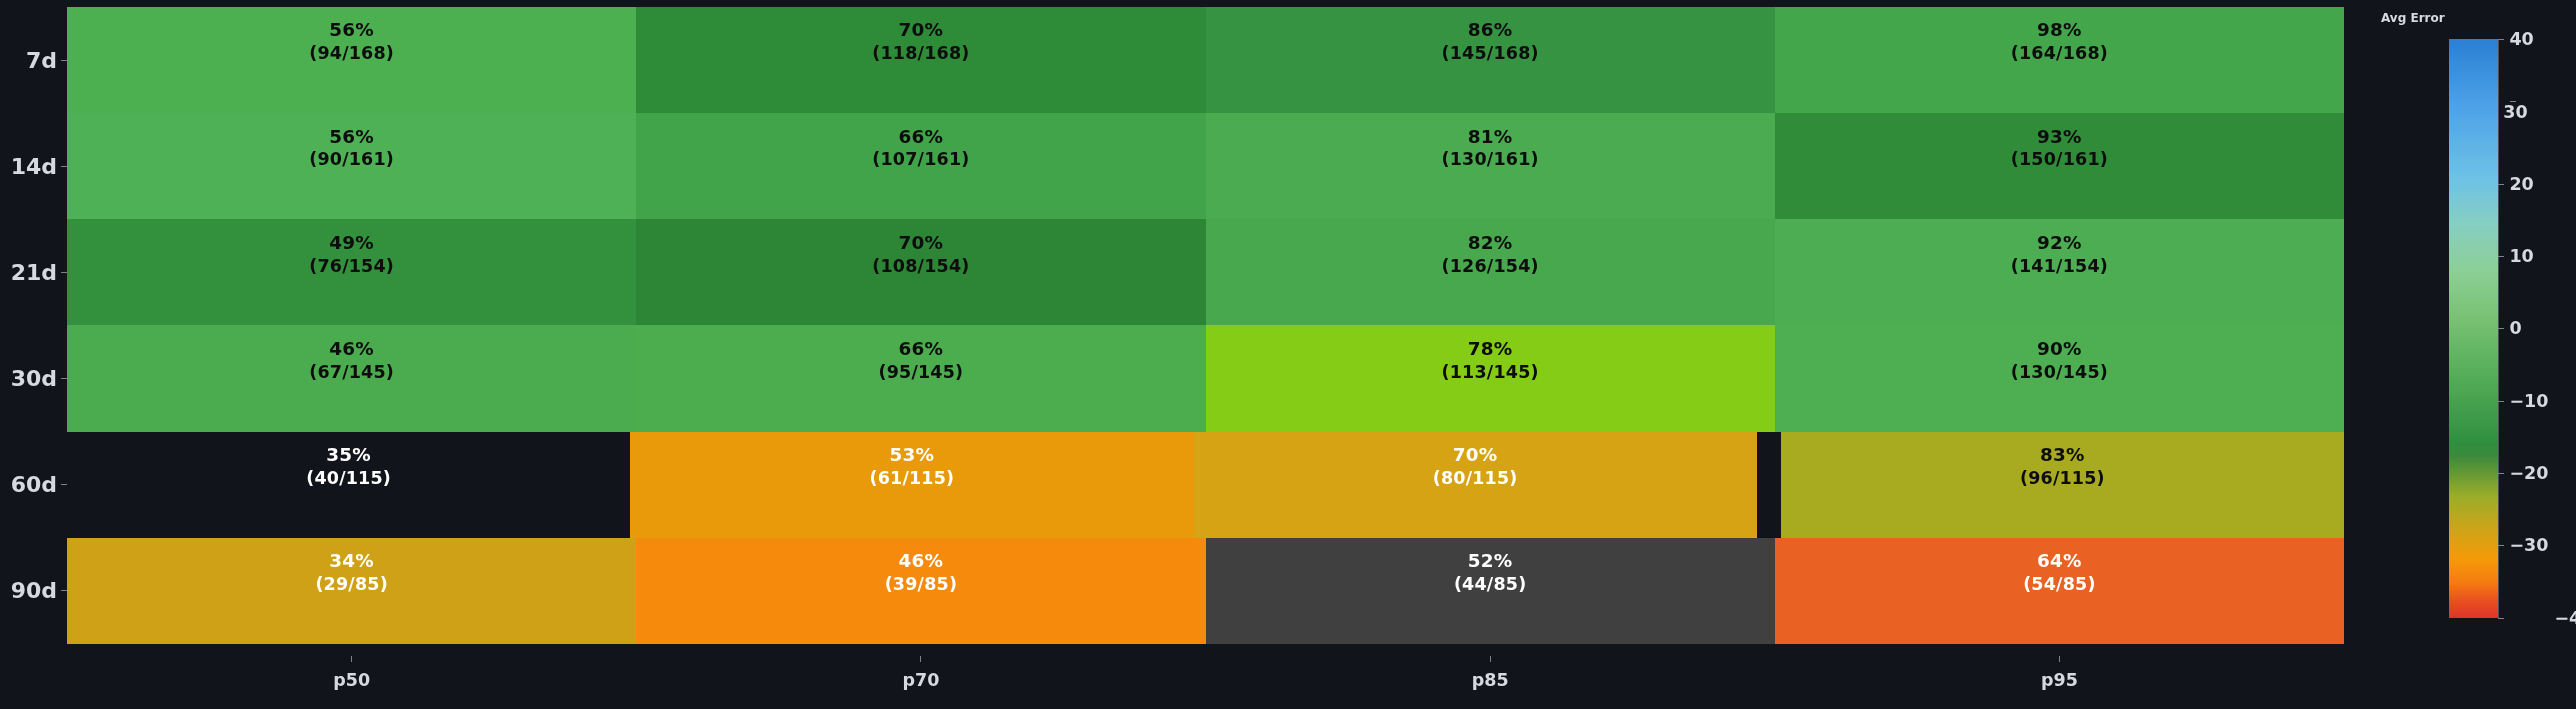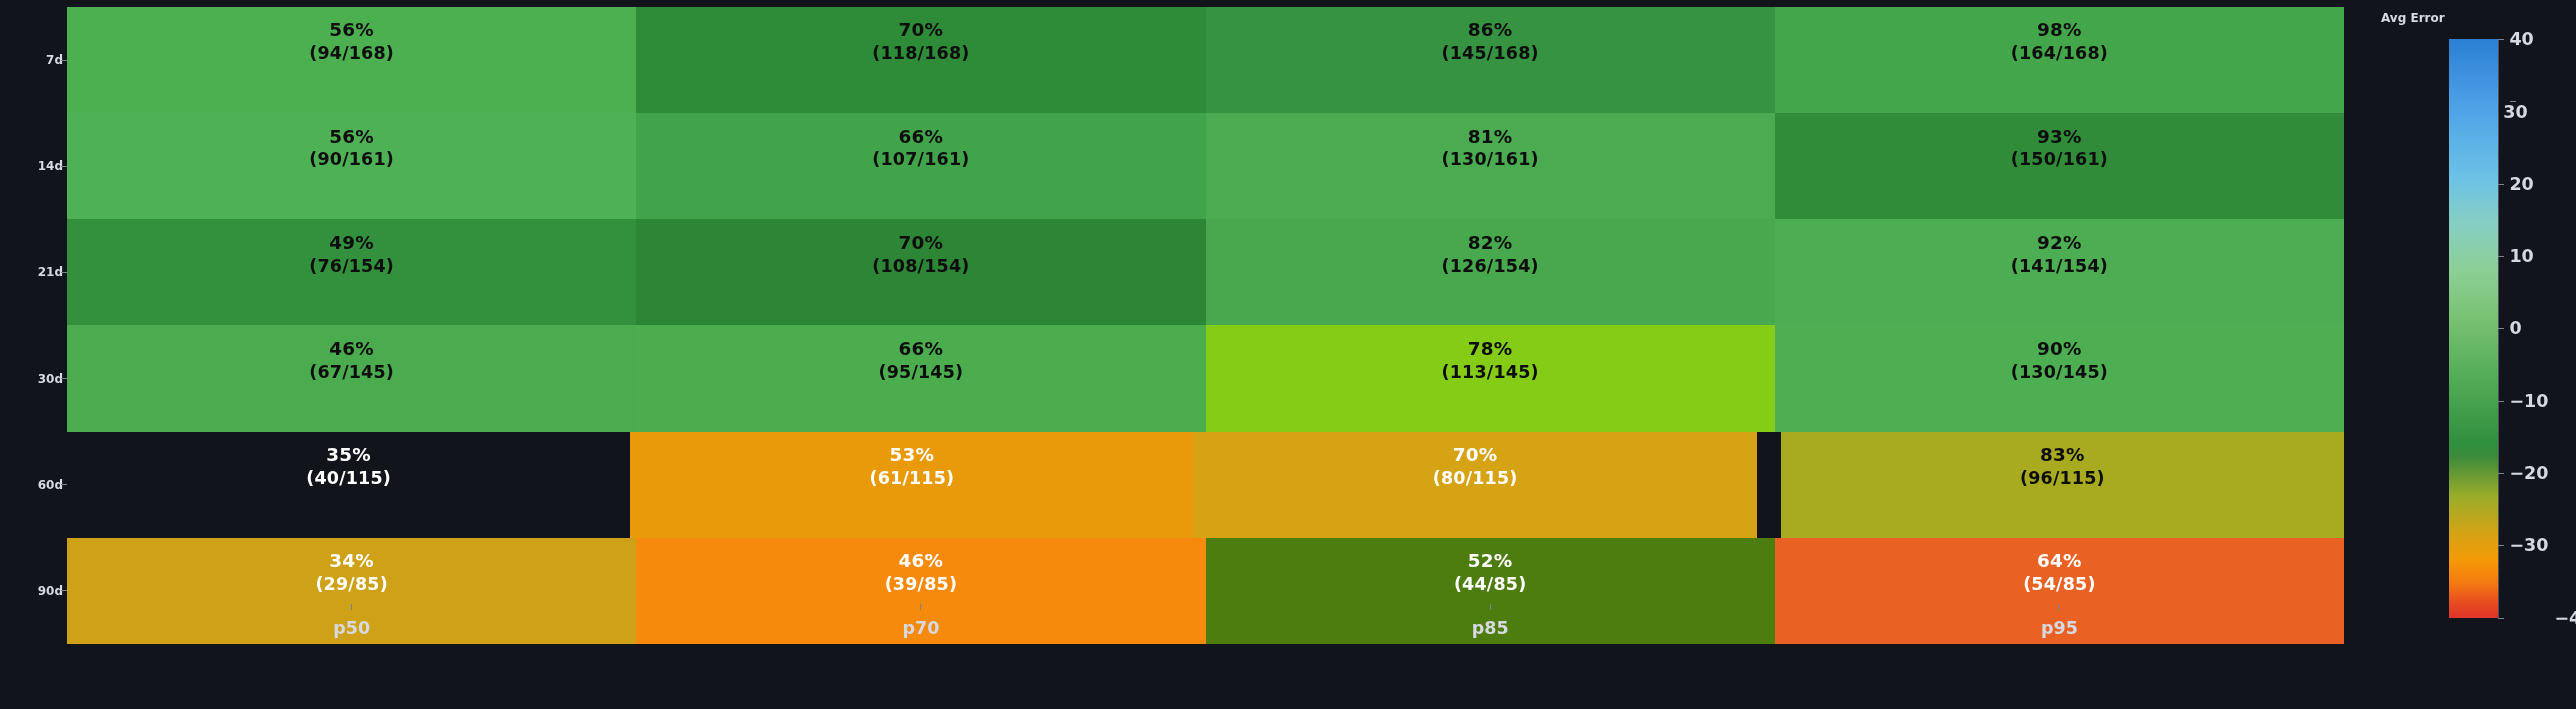--- a/index.html
+++ b/index.html
@@ -74,37 +74,37 @@
   }
   .y-tick {
     position: relative;
     height: 16.6667%;
     display: flex;
     align-items: center;
     justify-content: flex-end;
   }
   .y-tick-label {
     color: #d6d9e0;
-    font-size: 12px;
-    font-weight: bold;
-    padding-right: 4px;
+    font-size: 22px;
+    font-weight: bold;
+    padding-right: 10px;
   }
   .y-tick-mark {
     position: absolute;
     right: 0px;
     width: 6.1px;
     height: 0.9px;
     background: #7d828d;
   }
 
   
   #x-axis {
     position: absolute;
     left: 67px;
-    top: 604px;
+    top: 656px;
     width: 2277px;
     height: 53px;
   }
   .x-ticks {
     display: flex;
     width: 100%;
     height: 100%;
   }
   .x-tick {
     flex: 1 1 0;
@@ -319,21 +319,21 @@
       </div>
       <div class="heat-row">
         <div class="heat-cell" style="background: rgb(207, 161, 22);">
           <div class="cell-pct txt-light">34%</div>
           <div class="cell-frac txt-light">(29/85)</div>
         </div>
         <div class="heat-cell" style="background: rgb(245, 138, 12);">
           <div class="cell-pct txt-light">46%</div>
           <div class="cell-frac txt-light">(39/85)</div>
         </div>
-        <div class="heat-cell" style="background: #4d7c0f;">
+        <div class="heat-cell" style="background: #404040;">
           <div class="cell-pct txt-light">52%</div>
           <div class="cell-frac txt-light">(44/85)</div>
         </div>
         <div class="heat-cell" style="background: rgb(234, 97, 36);">
           <div class="cell-pct txt-light">64%</div>
           <div class="cell-frac txt-light">(54/85)</div>
         </div>
       </div>
     </div>
 

